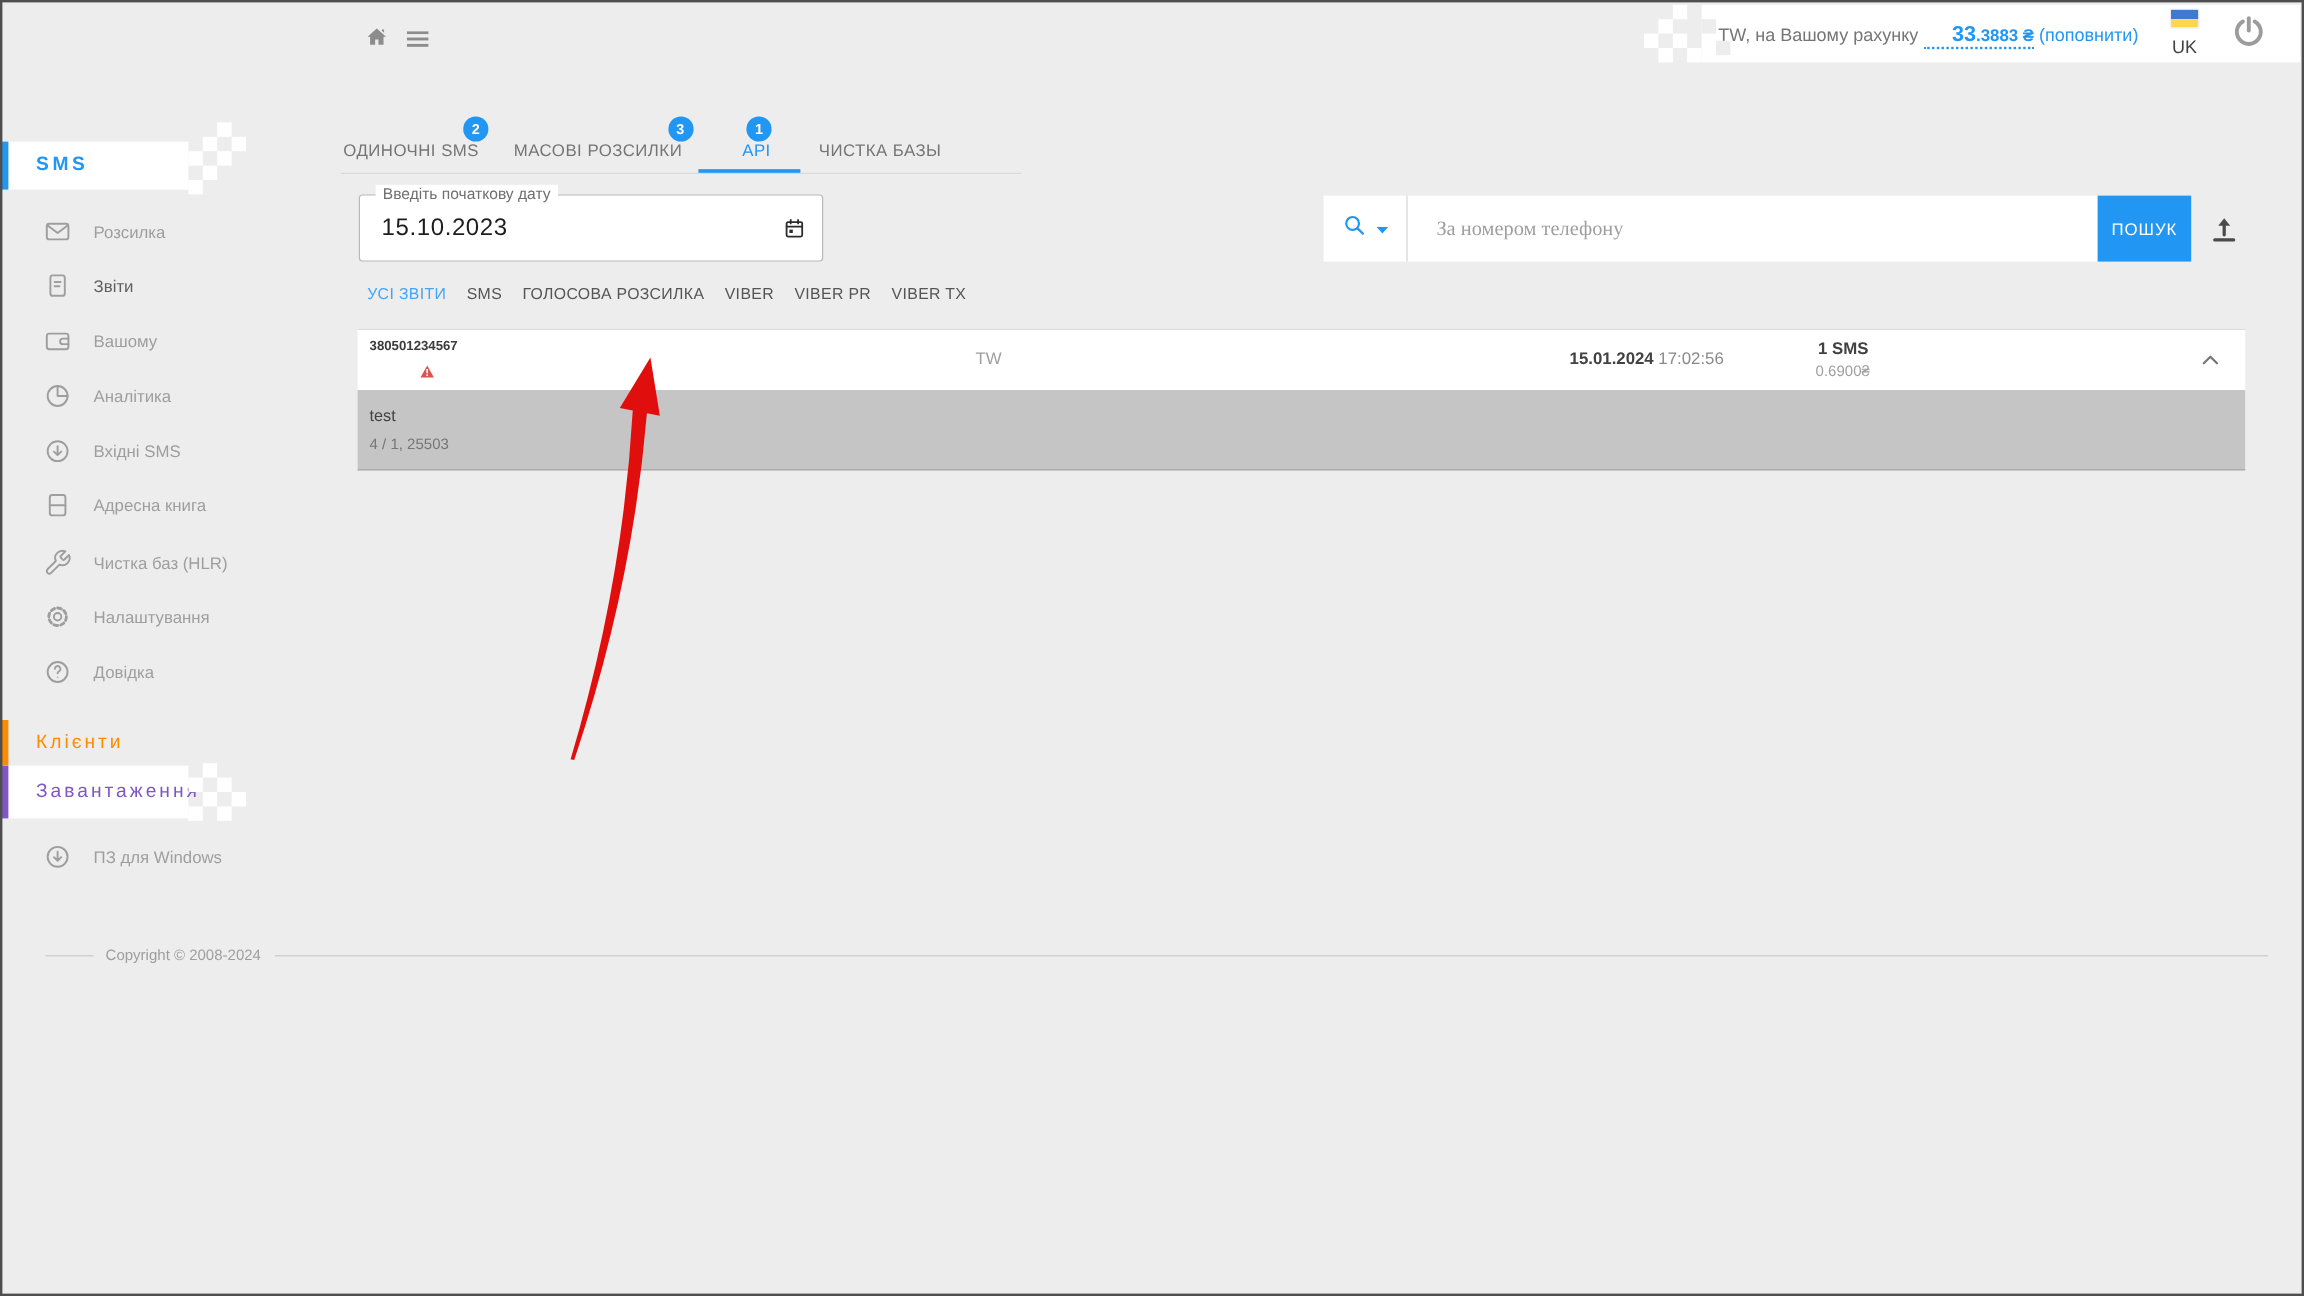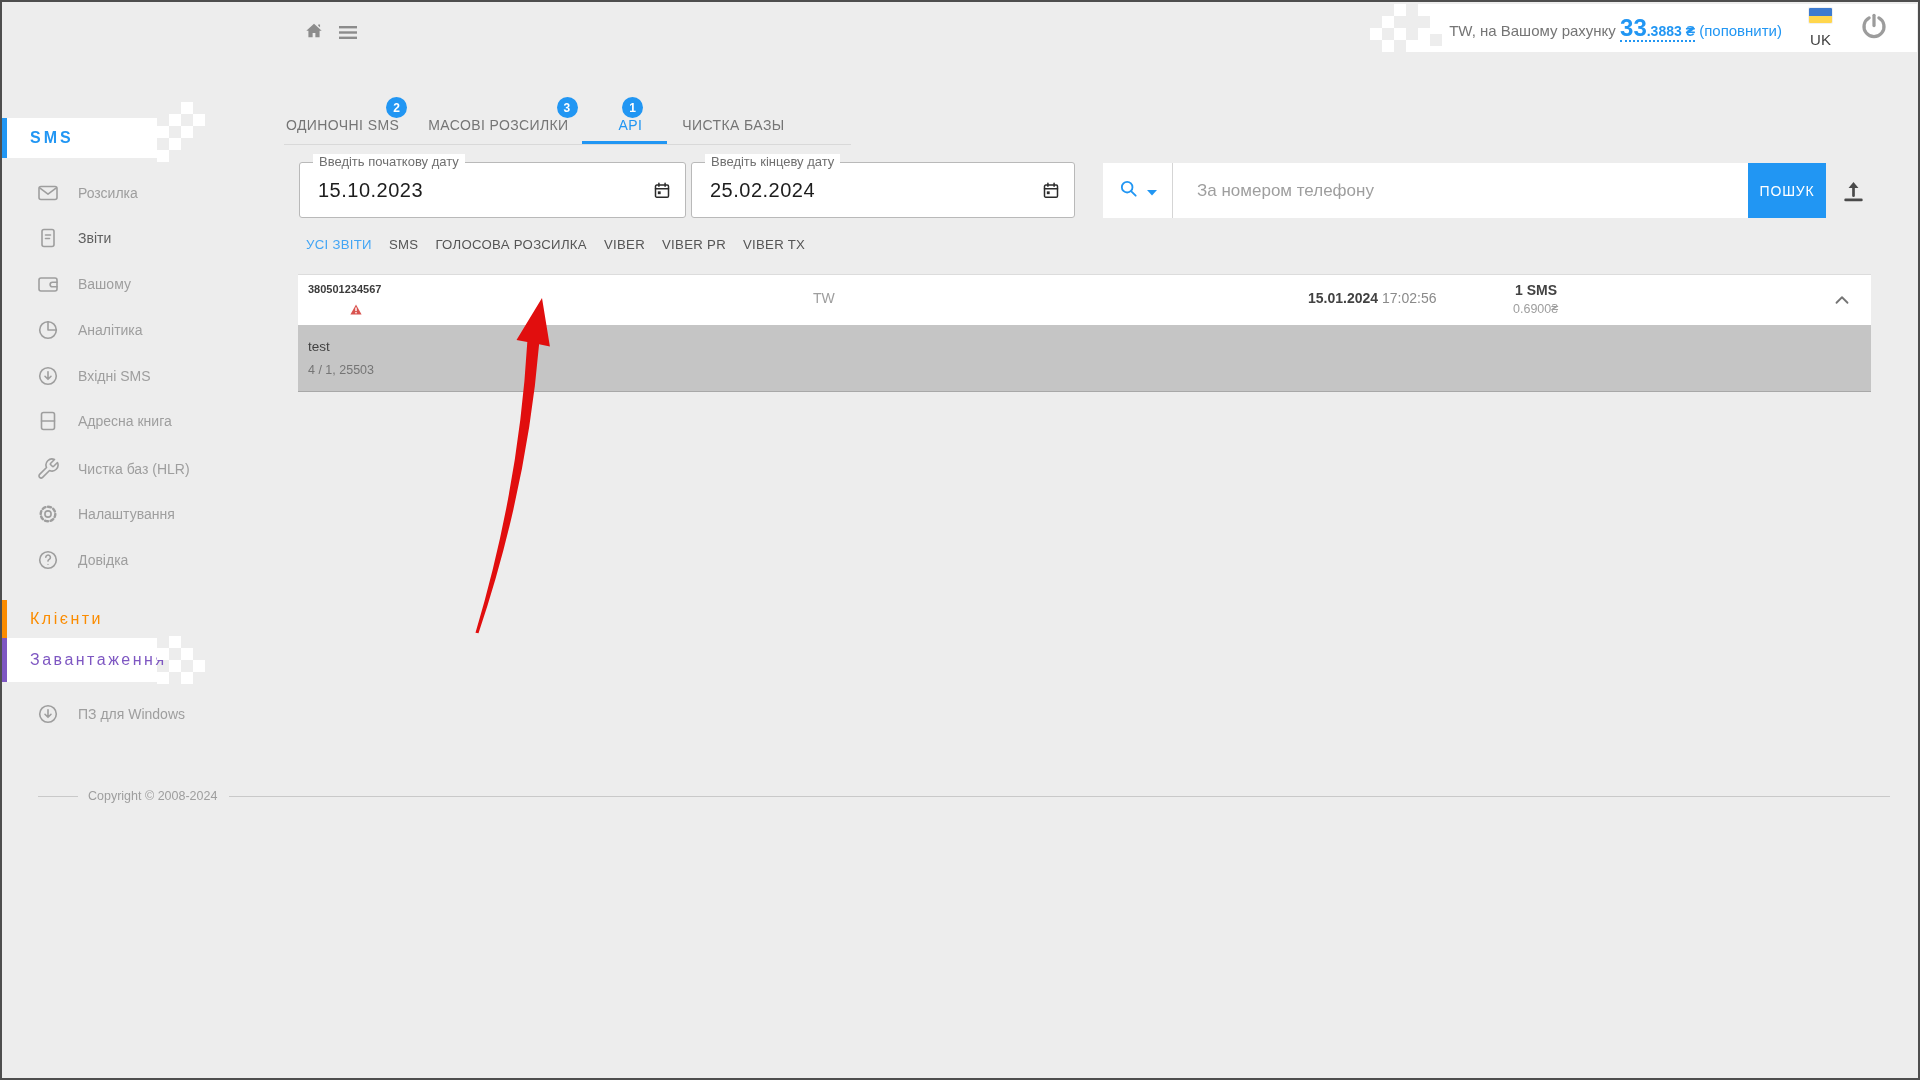--- a/index.html
+++ b/index.html
@@ -7,21 +7,21 @@
   .page{position:relative;width:1920px;height:1080px;background:#ededed;overflow:hidden;margin:0 auto;}
   .frame{position:absolute;inset:0;border:2px solid #4e4e4e;pointer-events:none;z-index:60;}
   .abs{position:absolute;}
   .pix{position:absolute;width:12px;height:12px;background:#fff;}
   .pixg{background:#ededed;}
   
   .topbar-right{position:absolute;left:1418px;top:4px;width:499px;height:48px;background:#fff;
     display:flex;align-items:center;justify-content:flex-end;padding-right:28px;gap:27px;}
   .balance{font-size:15px;color:#757575;white-space:nowrap;}
   .balance .amt{color:#2196F3;font-weight:bold;border-bottom:2px dotted #2196F3;padding-bottom:1px;cursor:pointer;}
-  .balance .amt-int{font-size:24px;}
+  .balance .amt-int{font-size:18px;margin-left:24px;}
   .balance .amt-frac{font-size:14px;}
   .balance .topup{color:#2196F3;cursor:pointer;}
   .lang{display:flex;align-items:center;gap:8px;cursor:pointer;flex-direction:column;}
   .flag{width:23px;height:15px;border-radius:1px;overflow:hidden;box-shadow:0 0 0 1px rgba(0,0,0,.06);}
   .flag .t{height:8px;background:#3D7BD0;}
   .flag .b{height:7px;background:#FFD64D;}
   .lang-code{font-size:15px;color:#424242;}
   
   .sb-row{position:absolute;left:0;display:flex;align-items:center;}
   .sb-brand{top:118px;width:157px;height:40px;background:#fff;border-left:7px solid #2196F3;padding-left:23px;
@@ -46,21 +46,21 @@
   .badge{position:absolute;top:0;width:21px;height:21px;border-radius:50%;background:#2196F3;color:#fff;
     font-size:12px;font-weight:bold;display:flex;align-items:center;justify-content:center;}
   
   .datebox{position:absolute;top:162px;height:56px;background:#fff;border:1px solid #b9b9b9;border-radius:3px;cursor:text;}
   .datebox .lbl{position:absolute;top:-9px;left:13px;background:#fff;padding:0 6px;font-size:13px;color:#6f6f6f;white-space:nowrap;}
   .datebox .val{position:absolute;left:18px;top:0;line-height:54px;font-size:20px;color:#1d1d1d;letter-spacing:.5px;}
   .datebox .cal{position:absolute;right:13px;top:17px;}
   
   .searchbar{position:absolute;left:1103px;top:163px;width:723px;height:55px;background:#fff;display:flex;align-items:stretch;}
   .stype{width:70px;display:flex;align-items:center;justify-content:center;gap:7px;cursor:pointer;border-right:1px solid #d5d5d5;}
-  .sinput{flex:1;border:none;outline:none;padding:0 24px;font-size:17px;color:#424242;background:transparent;}
+  .sinput{flex:1;border:none;outline:none;padding:0 24px;font-size:17px;color:#424242;background:transparent;font-family:Liberation Serif, serif;}
   .sinput::placeholder{color:#9e9e9e;}
   .sbtn{width:78px;background:#2196F3;color:#fff;border:none;font-size:14px;letter-spacing:.8px;cursor:pointer;}
   
   .rfilters{position:absolute;left:306px;top:237px;display:flex;gap:17px;font-size:13.2px;letter-spacing:.3px;}
   .rfilter{color:#555;cursor:pointer;white-space:nowrap;}
   .rfilter.active{color:#42A5F5;}
   
   .trow1{position:absolute;left:298px;top:274px;width:1573px;height:51px;background:#fff;border-top:1px solid #dcdcdc;cursor:pointer;}
   .trow2{position:absolute;left:298px;top:325px;width:1573px;height:67px;background:#C5C5C5;border-bottom:1px solid #a8a8a8;}
   .phone{position:absolute;left:10px;top:8px;font-size:11px;font-weight:bold;color:#3c3c3c;}
@@ -240,29 +240,20 @@
 
   <div class="datebox" style="left:299px;width:387px;">
     <span class="lbl">Введіть початкову дату</span>
     <span class="val">15.10.2023</span>
     <span class="cal"><svg width="20" height="21" viewBox="0 0 24 24" fill="none" stroke="#2b2b2b" stroke-width="1.8" stroke-linecap="round">
           <rect x="4.2" y="5.5" width="15.6" height="14.5" rx="1.5"></rect>
           <path d="M8.3 3.4v3.4M15.7 3.4v3.4M4.2 10h15.6"></path>
           <rect x="7" y="13" width="3.4" height="3.4" fill="#2b2b2b" stroke="none"></rect>
         </svg></span>
   </div>
-  <div class="datebox" style="left:691px;width:384px;">
-    <span class="lbl">Введіть кінцеву дату</span>
-    <span class="val">25.02.2024</span>
-    <span class="cal"><svg width="20" height="21" viewBox="0 0 24 24" fill="none" stroke="#2b2b2b" stroke-width="1.8" stroke-linecap="round">
-          <rect x="4.2" y="5.5" width="15.6" height="14.5" rx="1.5"></rect>
-          <path d="M8.3 3.4v3.4M15.7 3.4v3.4M4.2 10h15.6"></path>
-          <rect x="7" y="13" width="3.4" height="3.4" fill="#2b2b2b" stroke="none"></rect>
-        </svg></span>
-  </div>
 
   <div class="searchbar">
     <div class="stype">
       <span><svg width="22" height="22" viewBox="0 0 24 24" fill="none" stroke="#2196F3" stroke-width="2" stroke-linecap="round">
             <circle cx="10" cy="10" r="5.8"></circle>
             <path d="M14.5 14.5L19.3 19.3"></path>
           </svg></span>
       <span><svg width="10" height="6" viewBox="0 0 10 6">
             <path d="M0 0l5 5.5L10 0z" fill="#2196F3"></path>
           </svg></span>

